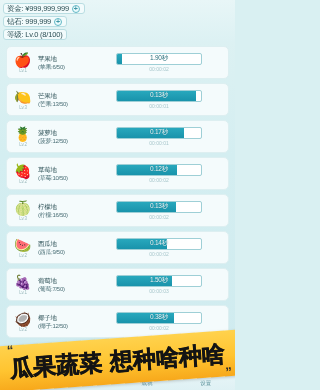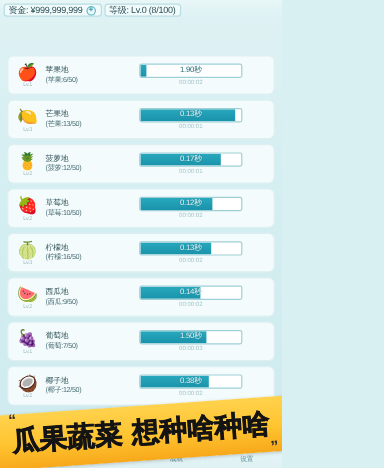--- a/index.html
+++ b/index.html
@@ -11,21 +11,21 @@
   }
   #app {
     position:absolute; inset:0;
     background:linear-gradient(180deg,#dff2f3 0%,#d4eef1 40%,#cfebef 100%);
     overflow:hidden;
   }
 
   
   .header {
     padding:3px 0 2px 3px;
-    display:flex; flex-direction:row; gap:2px;
+    display:flex; flex-direction:column; gap:2px;
     background:linear-gradient(180deg,#e8f6f7,#dcf1f3);
   }
   .stat {
     display:inline-flex; align-items:center; gap:3px;
     align-self:flex-start;
     background:#f2fbfc;
     border:1px solid #b9dde2;
     border-radius:3px;
     padding:1px 4px 1px 3px;
     height:11px;
@@ -150,20 +150,24 @@
 <body>
 
 <div id="app">
 
   <div class="header">
     <div class="stat">
       <span class="stat-text">资金: ¥999,999,999</span>
       <span class="plus">+</span>
     </div>
     <div class="stat">
+      <span class="stat-text">钻石: 999,999</span>
+      <span class="plus">+</span>
+    </div>
+    <div class="stat">
       <span class="stat-text">等级: Lv.0 (8/100)</span>
     </div>
   </div>
 
   <div class="list" id="plot-list">
       <div class="row">
         <div class="icon-wrap">
           <span class="fruit">🍎</span>
           <span class="lv-badge">Lv.1</span>
         </div>

